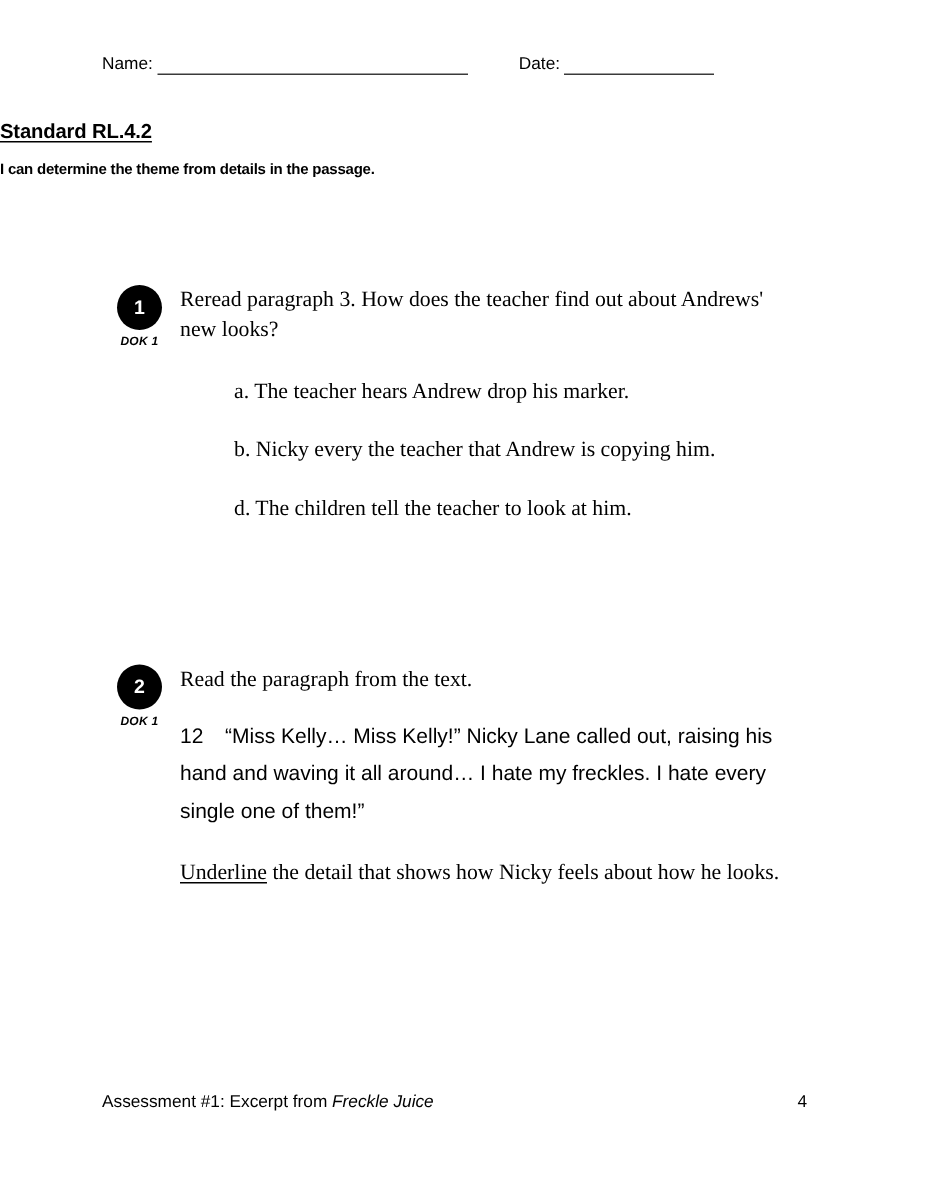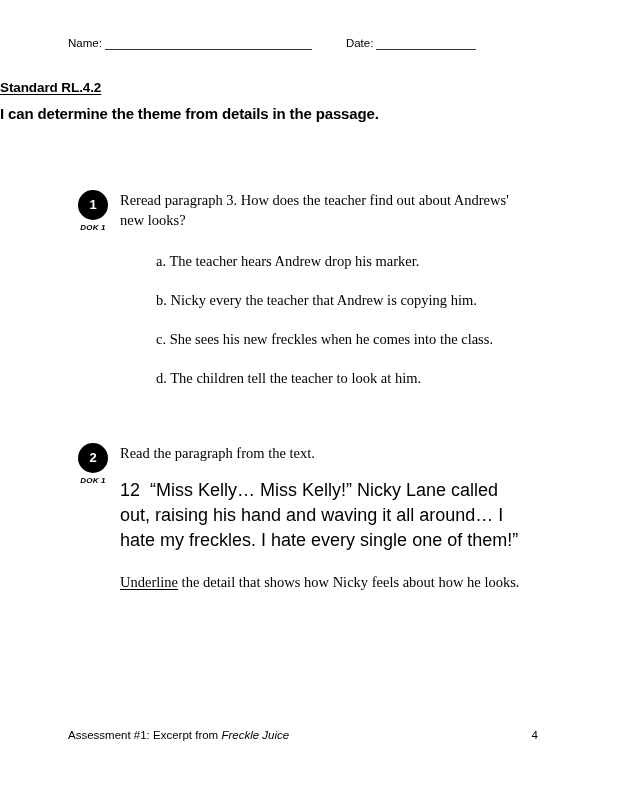--- a/index.html
+++ b/index.html
@@ -70,21 +70,21 @@
     font-weight: bold;
     letter-spacing: -0.1px;
     line-height: 19px;
     display: block;
   }
   .standard-title span.u {
     text-decoration: underline;
     text-underline-offset: 2px;
   }
   .can-statement {
-    font-size: 15px;
+    font-size: 10px;
     font-weight: bold;
     line-height: 19px;
     display: block;
     margin-top: 7px;
     letter-spacing: -0.15px;
   }
 
   
   .question {
     position: absolute;
@@ -144,21 +144,21 @@
     font-size: 14.5px;
     line-height: 20px;
     margin-bottom: 19px;
   }
   .choice:last-child { margin-bottom: 12px; }
 
   
   .excerpt {
     margin-top: 15px;
     font-family: "Liberation Sans", "DejaVu Sans", sans-serif;
-    font-size: 18px;
+    font-size: 14px;
     line-height: 25px;
     width: 410px;
     text-align: left;
   }
   .excerpt .para-num {
     display: inline-block;
     min-width: 30px;
   }
 
   .instruction {
@@ -214,21 +214,20 @@
   <div class="question" id="question-1">
     <div class="badge-wrap">
       <div class="badge">1</div>
       <div class="dok-label">DOK 1</div>
     </div>
     <div class="q-body">
       <div class="q-stem">Reread paragraph 3. How does the teacher find out about Andrews' new looks?</div>
       <div class="choices">
         <div class="choice">a. The teacher hears Andrew drop his marker.</div>
         <div class="choice">b. Nicky every the teacher that Andrew is copying him.</div>
-        <div class="choice">c. She sees his new freckles when he comes into the class.</div>
         <div class="choice">d. The children tell the teacher to look at him.</div>
       </div>
     </div>
   </div>
 
   <div class="question" id="question-2">
     <div class="badge-wrap">
       <div class="badge">2</div>
       <div class="dok-label">DOK 1</div>
     </div>

